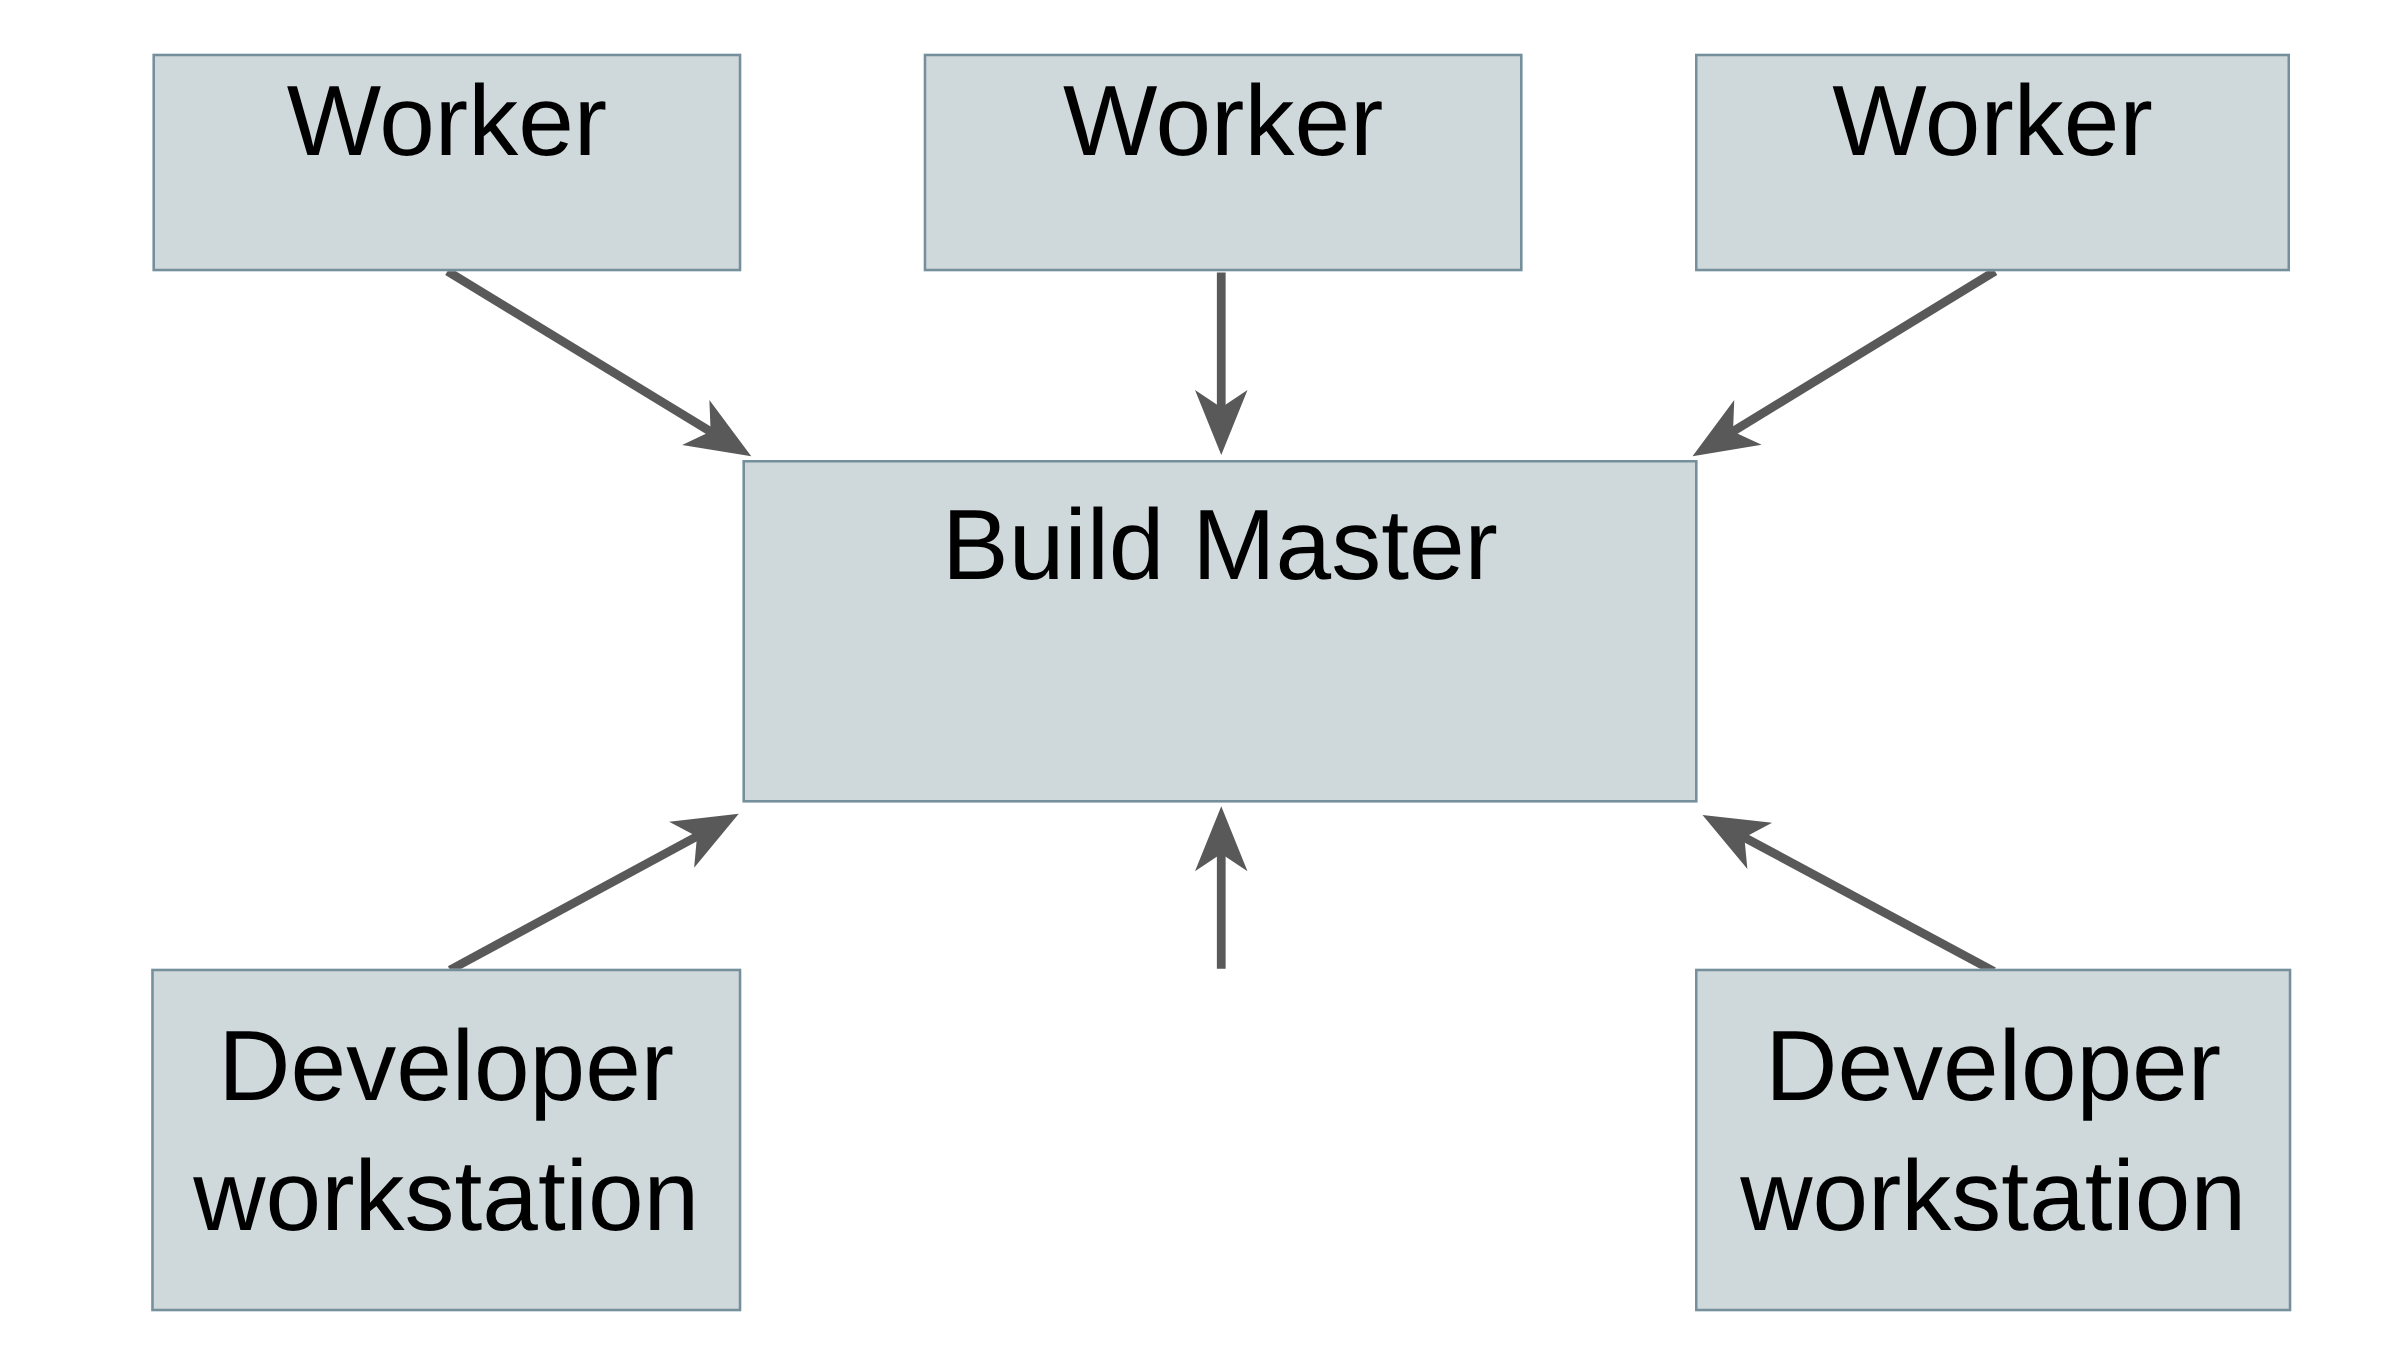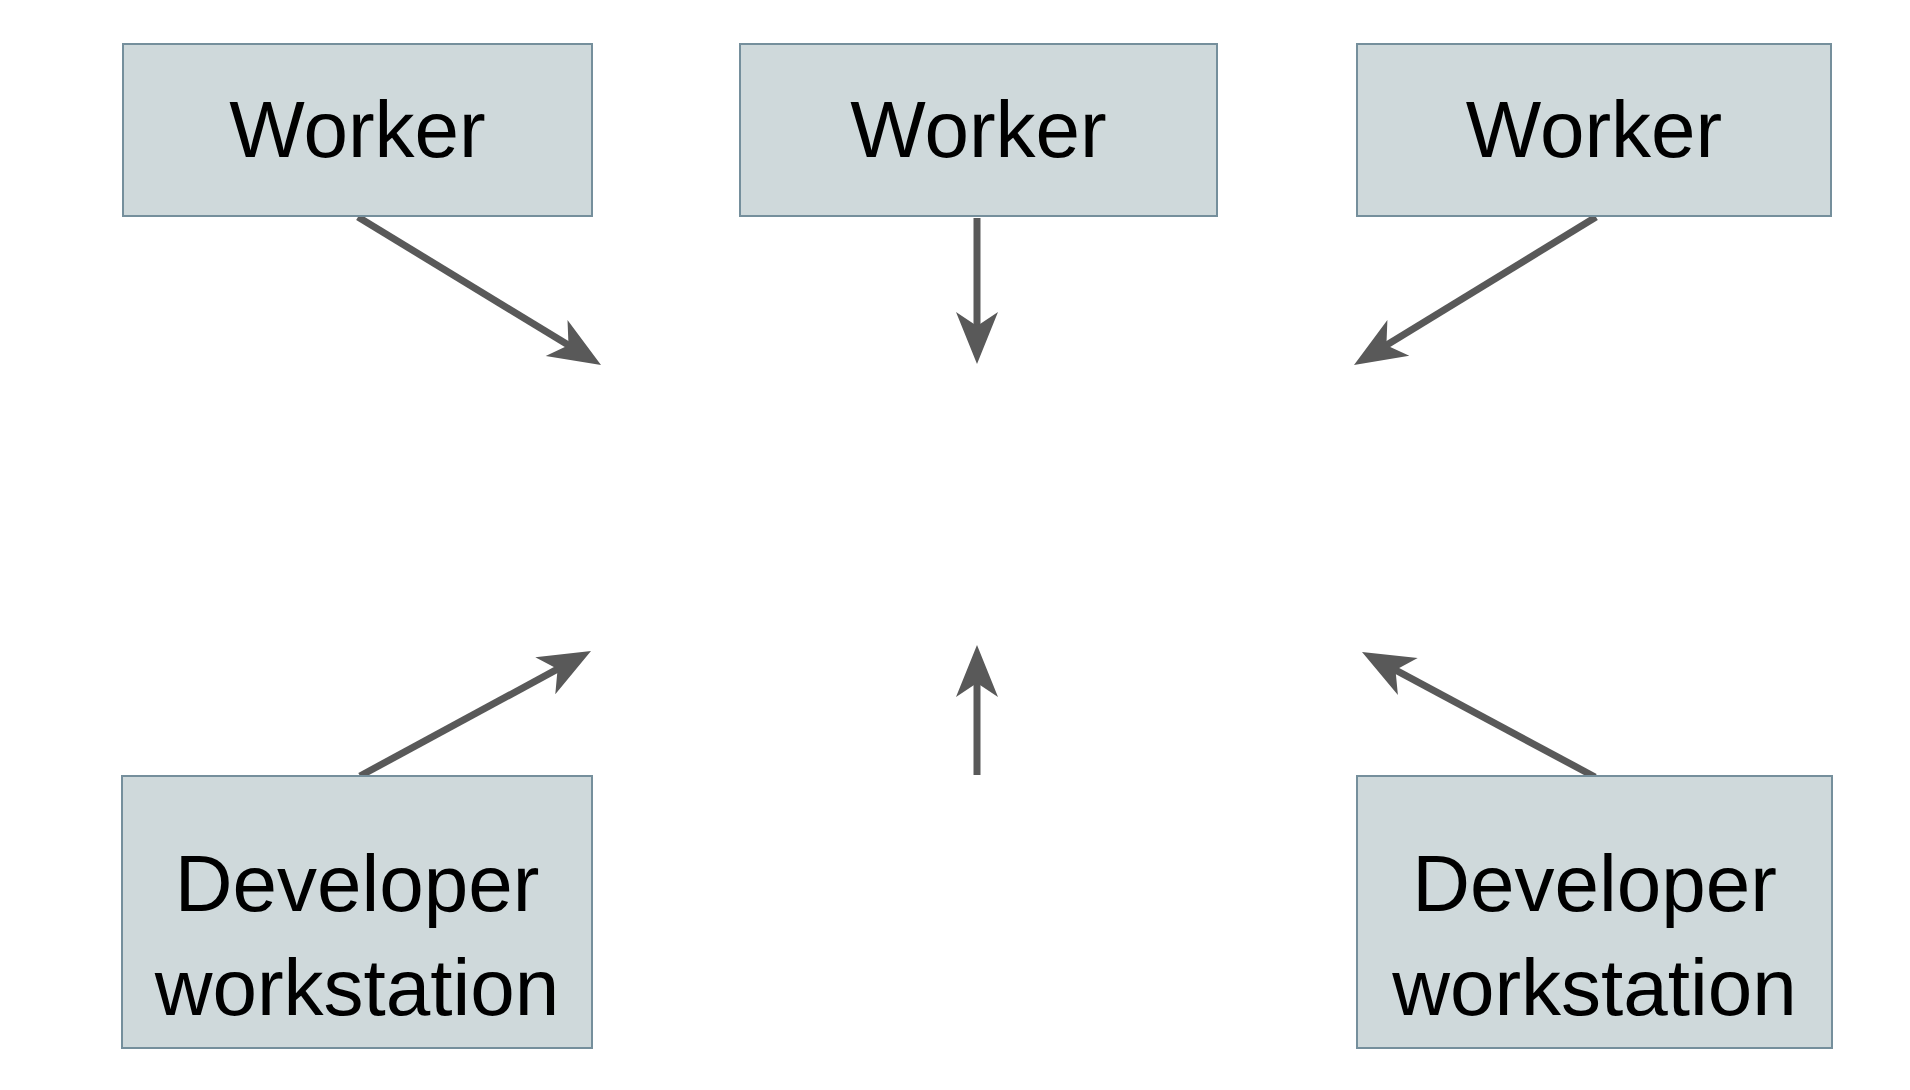--- a/index.html
+++ b/index.html
@@ -29,21 +29,20 @@
     top: 0;
     width: 100%;
     height: 100%;
   }
   .node {
     position: absolute;
     box-sizing: border-box;
     background: var(--node-fill, #cfd9db);
     border: 2px solid var(--node-border, #758f9c);
     display: flex;
-    align-items: center;
     justify-content: center;
     text-align: center;
   }
   .node-label {
     display: block;
     color: var(--text-color, #000000);
     font-size: 80px;
     line-height: 1.3;
     padding: 0 10px;
   }
@@ -81,20 +80,23 @@
   <div id="node-layer">
       <div class="node" style="left: 122px; top: 43px; width: 471px; height: 174px;">
         <span class="node-label">Worker</span>
       </div>
       <div class="node" style="left: 739px; top: 43px; width: 479px; height: 174px;">
         <span class="node-label">Worker</span>
       </div>
       <div class="node" style="left: 1356px; top: 43px; width: 476px; height: 174px;">
         <span class="node-label">Worker</span>
       </div>
+      <div class="node" style="left: 594px; top: 368px; width: 764px; height: 274px;">
+        <span class="node-label" style="transform: translateY(14px);">Build Master</span>
+      </div>
       <div class="node" style="left: 121px; top: 775px; width: 472px; height: 274px;">
         <span class="node-label" style="transform: translateY(24px);">Developer workstation</span>
       </div>
       <div class="node" style="left: 1356px; top: 775px; width: 477px; height: 274px;">
         <span class="node-label" style="transform: translateY(24px);">Developer workstation</span>
       </div>
     </div>
 </div>
 
 </body></html>

